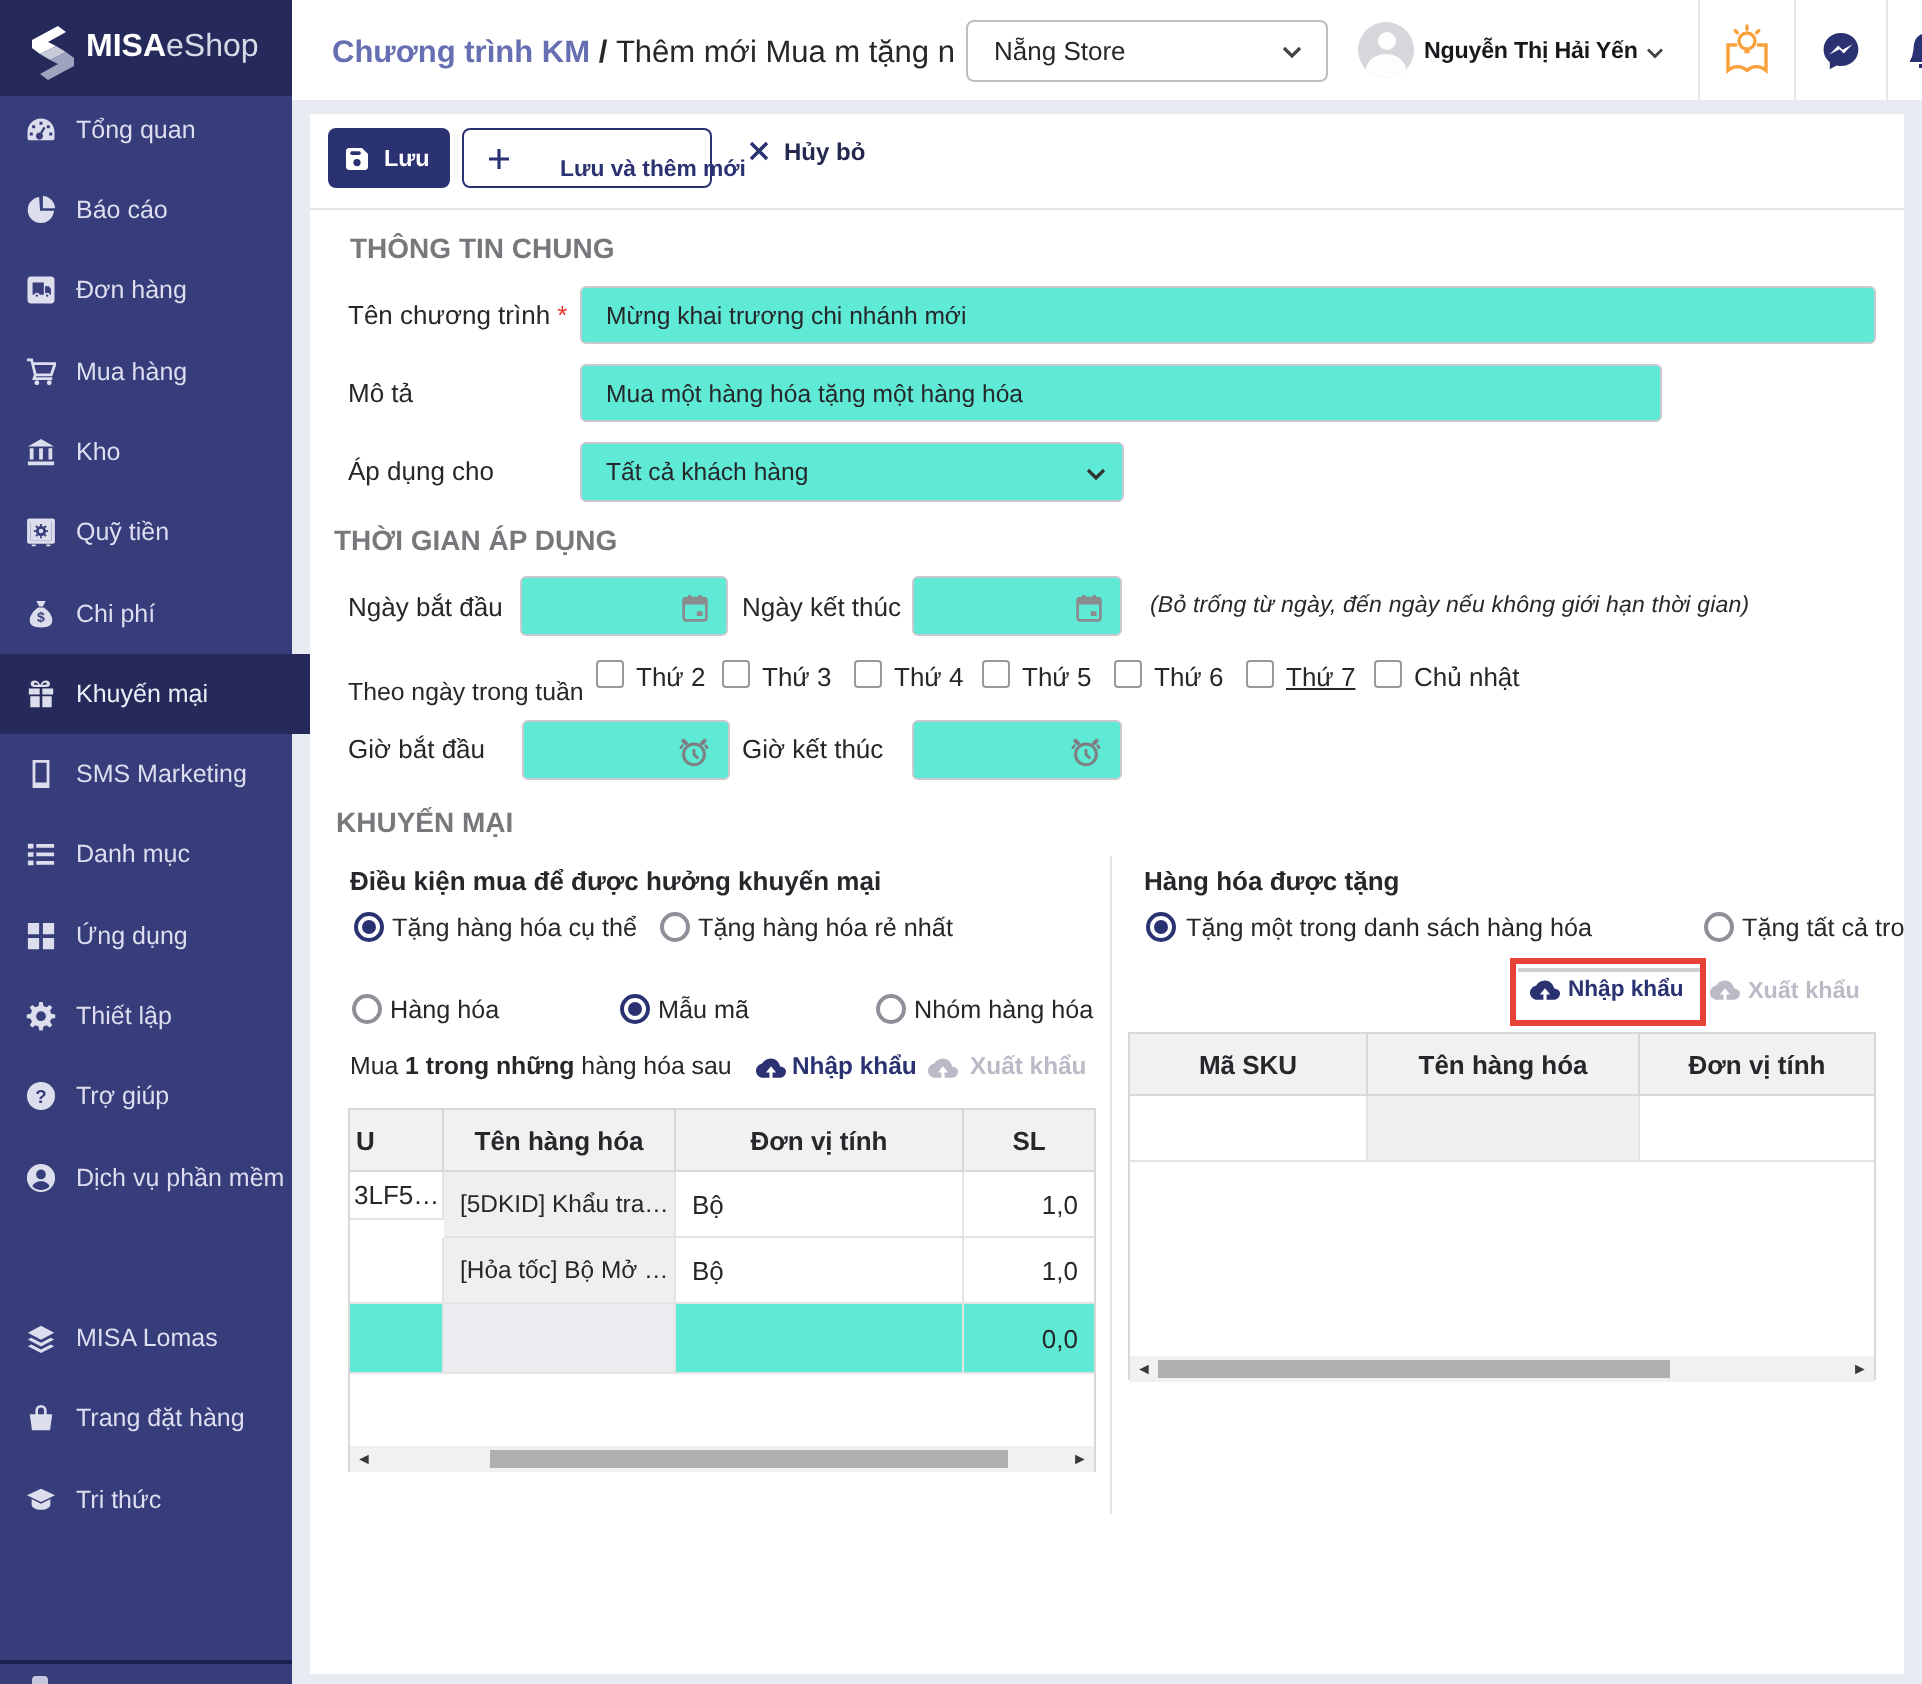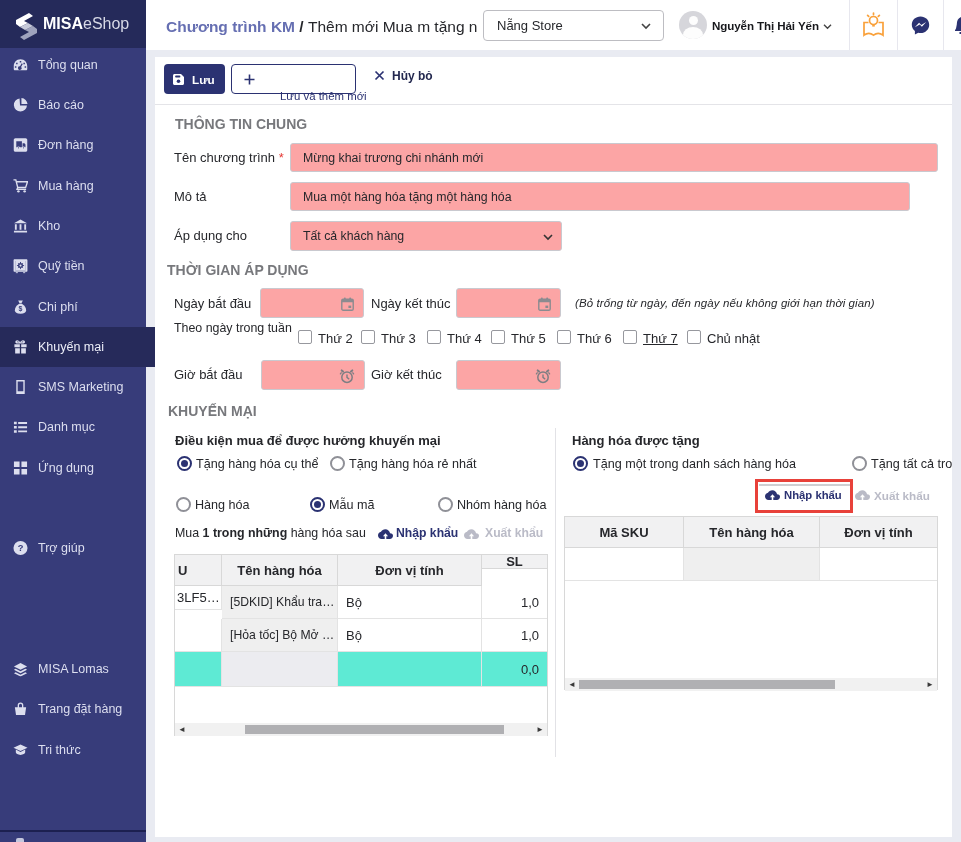--- a/index.html
+++ b/index.html
@@ -20,21 +20,21 @@
 #header { left:146px; top:0; width:815px; height:50px; background:#fff; }
 .hdivider { position:absolute; top:0; width:1px; height:50px; background:#e7e7ee; }
 
 
 #card { left:155px; top:57px; width:797px; height:780px; background:#fff; }
 
 
 .lbl { position:absolute; font-size:13px; color:#26272b; white-space:nowrap; }
 .bold { font-weight:bold; }
 .sect { position:absolute; font-size:14px; font-weight:bold; color:#77787c; white-space:nowrap; }
-.inp { position:absolute; border:1px solid #c9c9cf; border-radius:3px; background:#fca5a5; font-size:12.3px; color:#26272b; }
+.inp { position:absolute; border:1px solid #c9c9cf; border-radius:3px; background:#5eead4; font-size:12.3px; color:#26272b; }
 .inp .t { position:absolute; left:12px; top:50%; transform:translateY(-50%); white-space:nowrap; }
 
 
 .radio { position:absolute; width:15px; height:15px; border-radius:50%; border:2px solid #8f9097; background:#fff; }
 .radio.sel { border-color:#2b3272; }
 .radio.sel::after { content:""; position:absolute; left:2px; top:2px; width:7px; height:7px; border-radius:50%; background:#2b3272; }
 .cb { position:absolute; width:14px; height:14px; border:1.5px solid #97989e; border-radius:2px; background:#fff; }
 
 
 .tbl { position:absolute; border:1px solid #d8d8d8; background:#fff; }
@@ -148,28 +148,45 @@
       <span class="txt">Danh mục</span>
     </div>
   <div class="mitem" style="top:448px;">
       <span class="ic">
         <svg class="wic" viewBox="0 0 16 16">
           <path d="M1 1 L7 1 L7 7 L1 7 Z M9 1 L15 1 L15 7 L9 7 Z M1 9 L7 9 L7 15 L1 15 Z M9 9 L15 9 L15 15 L9 15 Z"></path>
         </svg>
       </span>
       <span class="txt">Ứng dụng</span>
     </div>
+  <div class="mitem" style="top:488px;">
+      <span class="ic">
+        <svg class="wic" viewBox="0 0 16 16">
+          <path d="M8 0.5 L9.8 0.5 L10.2 2.6 L11.8 3.3 L13.6 2.1 L14.9 3.4 L13.7 5.2 L14.4 6.8 L16.5 7.2 L16.5 9 L14.4 9.4 L13.7 11 L14.9 12.8 L13.6 14.1 L11.8 12.9 L10.2 13.6 L9.8 15.7 L8 15.7 L7.6 13.6 L6 12.9 L4.2 14.1 L2.9 12.8 L4.1 11 L3.4 9.4 L1.3 9 L1.3 7.2 L3.4 6.8 L4.1 5.2 L2.9 3.4 L4.2 2.1 L6 3.3 L7.6 2.6 Z" transform="translate(-0.9,0)"></path>
+          <circle cx="8" cy="8.1" r="2.6" fill="#373c7a"></circle>
+        </svg>
+      </span>
+      <span class="txt">Thiết lập</span>
+    </div>
   <div class="mitem" style="top:528px;">
       <span class="ic">
         <svg class="wic" viewBox="0 0 16 16">
           <circle cx="8" cy="8" r="7.5"></circle>
           <text x="8" y="11.5" font-size="10" text-anchor="middle" fill="#373c7a" font-weight="bold" font-family="Liberation Sans">?</text>
         </svg>
       </span>
       <span class="txt">Trợ giúp</span>
+    </div>
+  <div class="mitem" style="top:569px;">
+      <span class="ic">
+        <svg class="wic" viewBox="0 0 16 16">
+          <path d="M8 0.5 A7.5 7.5 0 0 1 8 15.5 A7.5 7.5 0 0 1 8 0.5 Z M8 3.5 A2.6 2.6 0 0 0 8 8.7 A2.6 2.6 0 0 0 8 3.5 Z M8 9.7 C10.2 9.7 12 10.8 12.6 12.4 A6.3 6.3 0 0 1 3.4 12.4 C4 10.8 5.8 9.7 8 9.7 Z" fill-rule="evenodd"></path>
+        </svg>
+      </span>
+      <span class="txt">Dịch vụ phần mềm</span>
     </div>
   <div class="mitem" style="top:649px;">
       <span class="ic">
         <svg class="wic" viewBox="0 0 16 16">
           <path d="M8 1.5 L15 5.2 L8 8.9 L1 5.2 Z" fill="#dcdeee"></path>
           <path d="M2.8 7.8 L8 10.5 L13.2 7.8 L15 8.8 L8 12.5 L1 8.8 Z" fill="#dcdeee"></path>
           <path d="M2.8 11.4 L8 14.1 L13.2 11.4 L15 12.4 L8 16 L1 12.4 Z" fill="#dcdeee"></path>
         </svg>
       </span>
       <span class="txt">MISA Lomas</span>
@@ -248,35 +265,35 @@
         <path d="M0 1.5 C0 0.7 0.7 0 1.5 0 L8 0 L11 3 L11 9.5 C11 10.3 10.3 11 9.5 11 L1.5 11 C0.7 11 0 10.3 0 9.5 Z" fill="#fff"></path>
         <rect x="2.1" y="1.6" width="5.3" height="1.9" rx="0.9" fill="#2b3272"></rect>
         <circle cx="5.5" cy="7.3" r="1.8" fill="#2b3272"></circle>
       </svg>
     <div style="position:absolute;left:28px;top:9px;font-size:11.7px;font-weight:bold;color:#fff;">Lưu</div>
   </div>
   <div style="position:absolute;left:76px;top:7px;width:125px;height:30px;background:#fff;border:1px solid #2b3272;border-radius:4px;">
     <svg style="position:absolute;left:12px;top:9px;" width="11" height="11" viewBox="0 0 11 11">
         <path d="M5.5 0.5 L5.5 10.5 M0.5 5.5 L10.5 5.5" stroke="#2b3272" stroke-width="1.6"></path>
       </svg>
-    <div style="position:absolute;left:27px;top:25px;font-size:11.4px;font-weight:normal;color:#2b3272;white-space:nowrap;padding-left:21px;">Lưu và thêm mới</div>
+    <div style="position:absolute;left:27px;top:14px;font-size:11.4px;font-weight:bold;color:#2b3272;white-space:nowrap;padding-left:21px;">Lưu và thêm mới</div>
   </div>
   <svg style="position:absolute;left:219px;top:13px;" width="11" height="11" viewBox="0 0 11 11">
       <path d="M1.5 1.5 L9.5 9.5 M9.5 1.5 L1.5 9.5" stroke="#2b3272" stroke-width="1.7"></path>
     </svg>
   <div style="position:absolute;left:237px;top:12px;font-size:12px;font-weight:bold;color:#23284f;">Hủy bỏ</div>
   <div style="position:absolute;left:0;top:47px;width:797px;height:1px;background:#e4e4e8;"></div>
 
   <div class="sect" style="left:20px;top:59px;">THÔNG TIN CHUNG</div>
   <div class="lbl" style="left:19px;top:93px;">Tên chương trình <span style="color:#e53935;">*</span></div>
   <div class="inp" style="left:135px;top:86px;width:648px;height:29px;">
       <div class="t">Mừng khai trương chi nhánh mới</div>
     </div>
   <div class="lbl" style="left:19px;top:132px;">Mô tả</div>
-  <div class="inp" style="left:135px;top:125px;width:620px;height:29px;">
+  <div class="inp" style="left:135px;top:125px;width:541px;height:29px;">
       <div class="t">Mua một hàng hóa tặng một hàng hóa</div>
     </div>
   <div class="lbl" style="left:19px;top:171px;">Áp dụng cho</div>
   <div class="inp" style="left:135px;top:164px;width:272px;height:30px;">
       <div class="t">Tất cả khách hàng</div>
     <svg style="position:absolute;left:252px;top:11px;" width="10" height="8" viewBox="0 0 10 8">
         <path d="M1 2 L5 6 L9 2" stroke="#333" stroke-width="1.6" fill="none"></path>
       </svg>
   </div>
 
@@ -296,21 +313,21 @@
       <svg style="position:absolute;right:9px;top:8px;" width="13" height="14" viewBox="0 0 13 14">
         <rect x="0.8" y="2.1" width="11.4" height="11.1" rx="1.3" fill="none" stroke="#8b8b90" stroke-width="1.4"></rect>
         <path d="M1.9 2.1 L11.1 2.1 C11.8 2.1 12.2 2.5 12.2 3.2 L12.2 5.3 L0.8 5.3 L0.8 3.2 C0.8 2.5 1.2 2.1 1.9 2.1 Z" fill="#8b8b90"></path>
         <rect x="3" y="0.4" width="1.7" height="2.4" rx="0.6" fill="#8b8b90"></rect>
         <rect x="8.3" y="0.4" width="1.7" height="2.4" rx="0.6" fill="#8b8b90"></rect>
         <rect x="7.4" y="8.6" width="2.8" height="2.4" fill="#8b8b90"></rect>
       </svg>
     </div>
   <div class="lbl" style="left:420px;top:240px;font-style:italic;font-size:11.5px;letter-spacing:0.1px;">(Bỏ trống từ ngày, đến ngày nếu không giới hạn thời gian)</div>
 
-  <div class="lbl" style="left:19px;top:264px;font-size:12.4px;">Theo ngày trong tuần</div>
+  <div class="lbl" style="left:19px;top:282px;font-size:12.4px;">Theo ngày trong tuần</div>
   <div class="cb" style="left:143px;top:273px;"></div>
     <div class="lbl" style="left:163px;top:274px;">Thứ 2</div>
   <div class="cb" style="left:206px;top:273px;"></div>
     <div class="lbl" style="left:226px;top:274px;">Thứ 3</div>
   <div class="cb" style="left:272px;top:273px;"></div>
     <div class="lbl" style="left:292px;top:274px;">Thứ 4</div>
   <div class="cb" style="left:336px;top:273px;"></div>
     <div class="lbl" style="left:356px;top:274px;">Thứ 5</div>
   <div class="cb" style="left:402px;top:273px;"></div>
     <div class="lbl" style="left:422px;top:274px;">Thứ 6</div>
@@ -360,21 +377,21 @@
   <div class="link" style="position:absolute;left:241px;top:469px;">Nhập khẩu</div>
   <svg style="position:absolute;left:309px;top:472px;" width="15" height="11" viewBox="0 0 17 12" fill="#babbc7">
       <path d="M13.7 4.6 C13.2 2 11 0 8.3 0 C6.2 0 4.3 1.2 3.4 3 C1.5 3.3 0 5 0 7 C0 9.2 1.8 11 4 11 L7.6 11 L7.6 8 L5.6 8 L8.5 4.5 L11.4 8 L9.4 8 L9.4 11 L13.4 11 C15.4 11 17 9.4 17 7.4 C17 6 16 4.9 13.7 4.6 Z"></path>
     </svg>
   <div class="linkgray" style="position:absolute;left:330px;top:469px;">Xuất khẩu</div>
 
   <div class="tbl" style="left:19px;top:497px;width:374px;height:182px;">
     <div class="th" style="left:0;top:0;width:47px;height:31px;justify-content:flex-start;padding-left:3px;">U</div>
     <div class="th" style="left:47px;top:0;width:116px;height:31px;">Tên hàng hóa</div>
     <div class="th" style="left:163px;top:0;width:144px;height:31px;">Đơn vị tính</div>
-    <div class="th" style="left:307px;top:0;width:65px;height:14px;border-right:none;">SL</div>
+    <div class="th" style="left:307px;top:0;width:65px;height:31px;border-right:none;">SL</div>
     <div class="td" style="left:0;top:31px;width:47px;height:24px;padding:0 2px;">3LF5…</div>
     <div class="td gray" style="left:47px;top:31px;width:116px;height:33px;font-size:12.2px;">[5DKID] Khẩu tra…</div>
     <div class="td" style="left:163px;top:31px;width:144px;height:33px;">Bộ</div>
     <div class="td num" style="left:307px;top:31px;width:65px;height:33px;border-right:none;">1,0</div>
     <div class="td" style="left:0;top:64px;width:47px;height:33px;"></div>
     <div class="td gray" style="left:47px;top:64px;width:116px;height:33px;font-size:12.2px;">[Hỏa tốc] Bộ Mở …</div>
     <div class="td" style="left:163px;top:64px;width:144px;height:33px;">Bộ</div>
     <div class="td num" style="left:307px;top:64px;width:65px;height:33px;border-right:none;">1,0</div>
     <div class="td lav" style="left:0;top:97px;width:47px;height:35px;"></div>
     <div class="td lavg" style="left:47px;top:97px;width:116px;height:35px;"></div>

